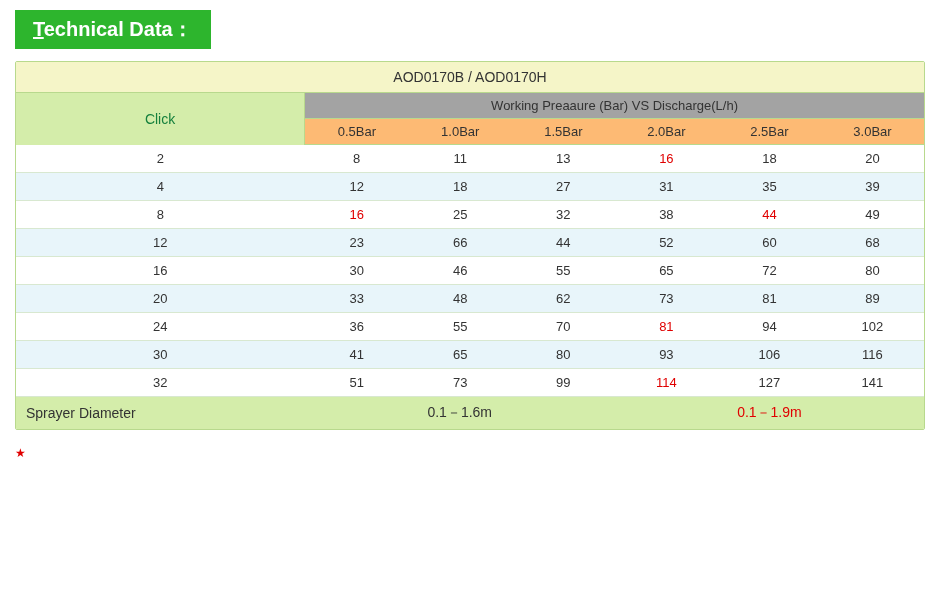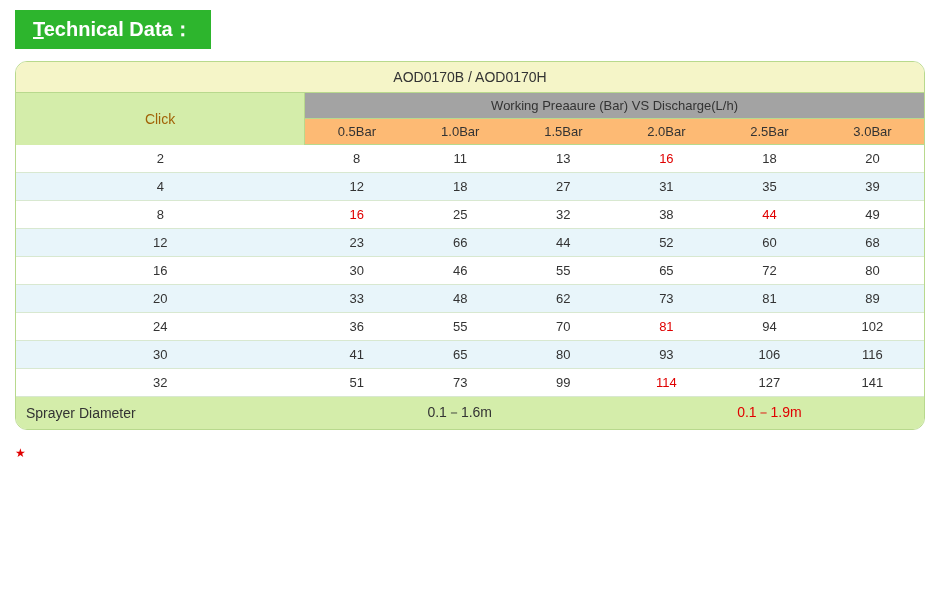--- a/index.html
+++ b/index.html
@@ -25,21 +25,21 @@
     }
     .title-bar span {
       color: #fff;
     }
     .title-bar .t-underline {
       text-decoration: underline;
     }
 
     .table-wrapper {
       border: 1px solid #b8d98d;
-      border-radius: 12px;
+      border-radius: 2px;
       overflow: hidden;
       margin-bottom: 14px;
     }
 
     table {
       width: 100%;
       border-collapse: collapse;
     }
 
     .model-row td {
@@ -59,21 +59,21 @@
       padding: 5px 4px;
       border-bottom: 1px solid #b8d98d;
       color: #333;
     }
 
     .click-cell {
       background: #d4edaa;
       vertical-align: middle;
       text-align: center;
       font-size: 14px;
-      color: #a16207;
+      color: #15803d;
       border-right: 1px solid #b8d98d;
     }
 
     tbody tr:nth-child(odd) {
       background: #fff;
     }
     tbody tr:nth-child(even) {
       background: #e8f5fa;
     }
 

